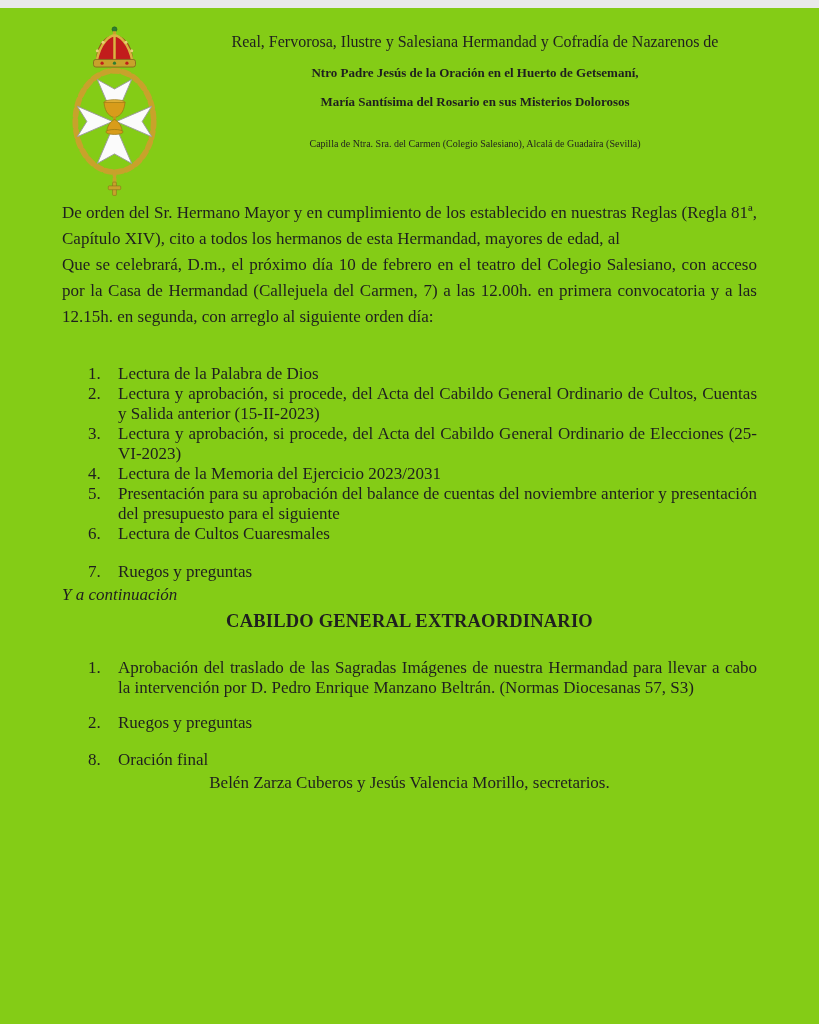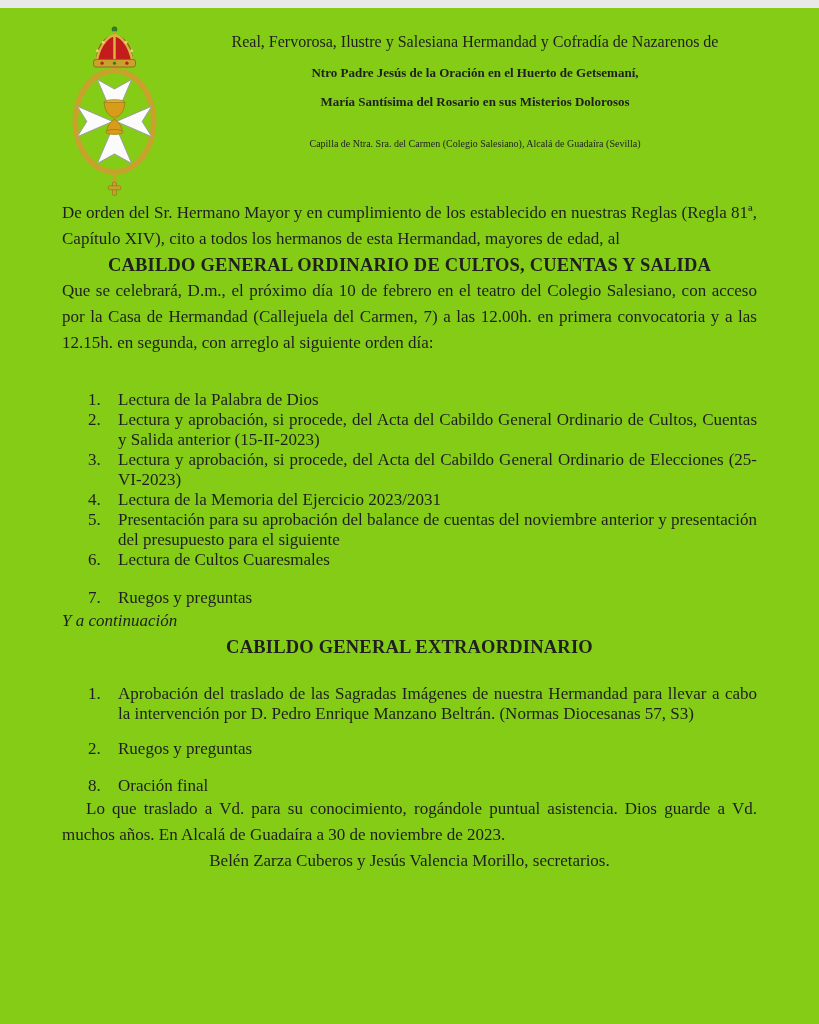--- a/index.html
+++ b/index.html
@@ -98,21 +98,20 @@
       <p class="h-title">Ntro Padre Jesús de la Oración en el Huerto de Getsemaní,</p>
       <p class="h-title">María Santísima del Rosario en sus Misterios Dolorosos</p>
       <p class="h-sub">Capilla de Ntra. Sra. del Carmen (Colegio Salesiano), Alcalá de Guadaíra (Sevilla)</p>
     </div>
   </header>
 
   <main class="content">
 
     <p class="para intro">De orden del Sr. Hermano Mayor y en cumplimiento de los establecido en nuestras Reglas (Regla 81ª, Capítulo XIV), cito a todos los hermanos de esta Hermandad, mayores de edad, al</p>
 
-    <h2 class="heading h-ord">CABILDO GENERAL ORDINARIO DE CULTOS, CUENTAS Y SALIDA</h2>
 
     <p class="para p2">Que se celebrará, D.m., el próximo día 10 de febrero en el teatro del Colegio Salesiano, con acceso por la Casa de Hermandad (Callejuela del Carmen, 7) a las 12.00h. en primera convocatoria y a las 12.15h. en segunda, con arreglo al siguiente orden día:</p>
 
     <div class="list">
       <div class="item">
         <span class="num">1.</span>
         <span class="txt">Lectura de la Palabra de Dios</span>
       </div>
       <div class="item">
         <span class="num">2.</span>
@@ -152,18 +151,17 @@
       <div class="item gap2">
         <span class="num">2.</span>
         <span class="txt">Ruegos y preguntas</span>
       </div>
       <div class="item gap8">
         <span class="num">8.</span>
         <span class="txt">Oración final</span>
       </div>
     </div>
 
-    <p class="closing">Lo que traslado a Vd. para su conocimiento, rogándole puntual asistencia. Dios guarde a Vd. muchos años. En Alcalá de Guadaíra a 30 de noviembre de 2023.</p>
 
     <p class="signature">Belén Zarza Cuberos y Jesús Valencia Morillo, secretarios.</p>
 
   </main>
 </div>
 
 </body></html>

